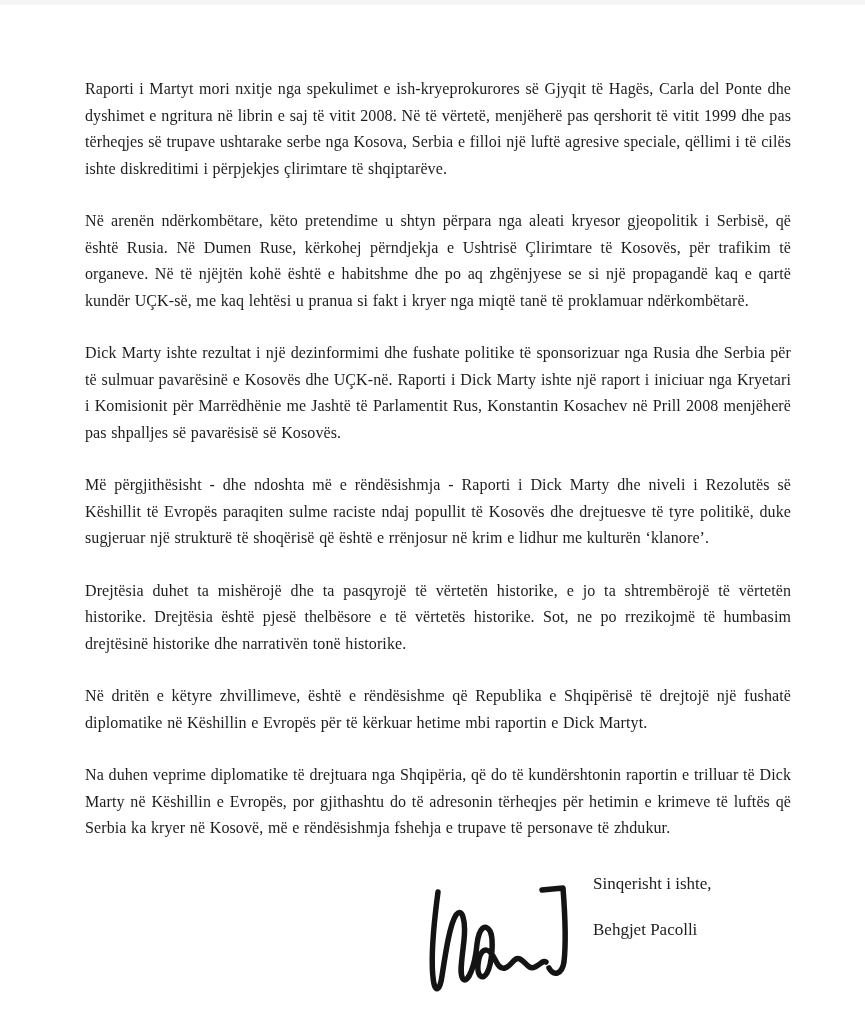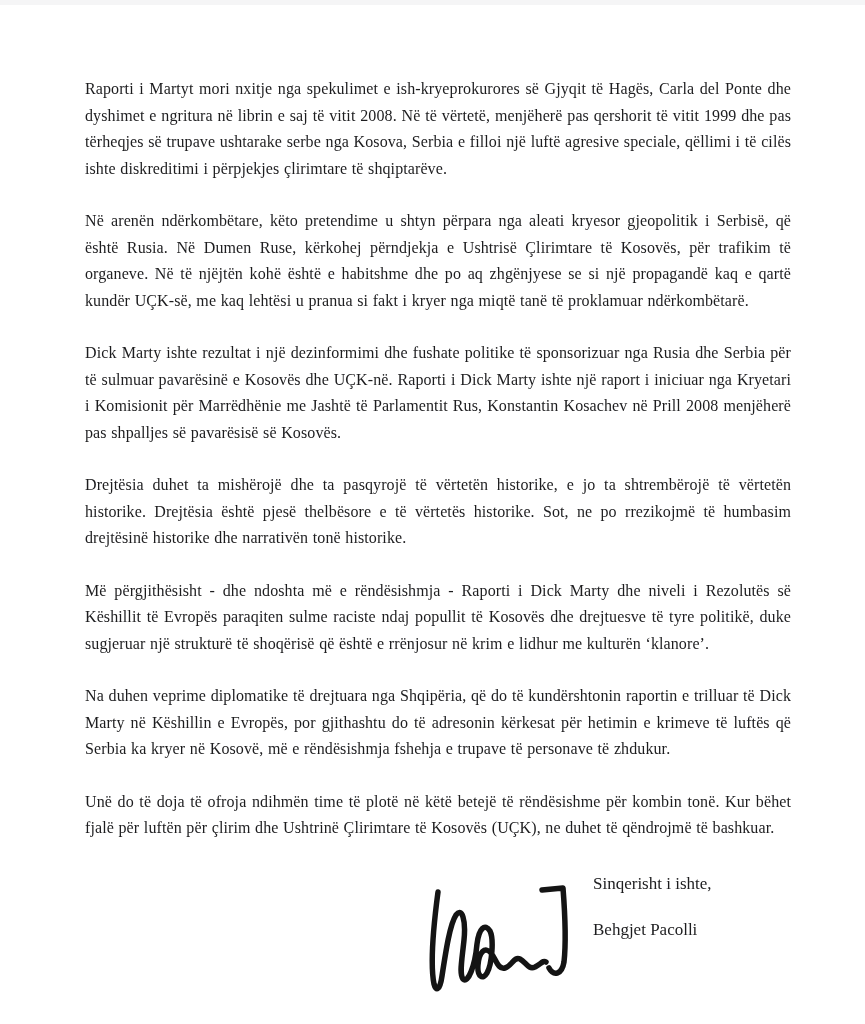--- a/index.html
+++ b/index.html
@@ -80,24 +80,24 @@
 <body>
 
 <div class="scan-edge"></div>
 
 <div class="page">
 
   <div class="letter-body">
     <p>Raporti i Martyt mori nxitje nga spekulimet e ish-kryeprokurores së Gjyqit të Hagës, Carla del Ponte dhe dyshimet e ngritura në librin e saj të vitit 2008. Në të vërtetë, menjëherë pas qershorit të vitit 1999 dhe pas tërheqjes së trupave ushtarake serbe nga Kosova, Serbia e filloi një luftë agresive speciale, qëllimi i të cilës ishte diskreditimi i përpjekjes çlirimtare të shqiptarëve.</p>
     <p>Në arenën ndërkombëtare, këto pretendime u shtyn përpara nga aleati kryesor gjeopolitik i Serbisë, që është Rusia. Në Dumen Ruse, kërkohej përndjekja e Ushtrisë Çlirimtare të Kosovës, për trafikim të organeve. Në të njëjtën kohë është e habitshme dhe po aq zhgënjyese se si një propagandë kaq e qartë kundër UÇK-së, me kaq lehtësi u pranua si fakt i kryer nga miqtë tanë të proklamuar ndërkombëtarë.</p>
     <p>Dick Marty ishte rezultat i një dezinformimi dhe fushate politike të sponsorizuar nga Rusia dhe Serbia për të sulmuar pavarësinë e Kosovës dhe UÇK-në. Raporti i Dick Marty ishte një raport i iniciuar nga Kryetari i Komisionit për Marrëdhënie me Jashtë të Parlamentit Rus, Konstantin Kosachev në Prill 2008 menjëherë pas shpalljes së pavarësisë së Kosovës.</p>
+    <p>Më përgjithësisht - dhe ndoshta më e rëndësishmja - Raporti i Dick Marty dhe niveli i Rezolutës së Këshillit të Evropës paraqiten sulme raciste ndaj popullit të Kosovës dhe drejtuesve të tyre politikë, duke sugjeruar një strukturë të shoqërisë që është e rrënjosur në krim e lidhur me kulturën ‘klanore’.</p>
     <p>Drejtësia duhet ta mishërojë dhe ta pasqyrojë të vërtetën historike, e jo ta shtrembërojë të vërtetën historike. Drejtësia është pjesë thelbësore e të vërtetës historike. Sot, ne po rrezikojmë të humbasim drejtësinë historike dhe narrativën tonë historike.</p>
-    <p>Më përgjithësisht - dhe ndoshta më e rëndësishmja - Raporti i Dick Marty dhe niveli i Rezolutës së Këshillit të Evropës paraqiten sulme raciste ndaj popullit të Kosovës dhe drejtuesve të tyre politikë, duke sugjeruar një strukturë të shoqërisë që është e rrënjosur në krim e lidhur me kulturën ‘klanore’.</p>
-    <p>Na duhen veprime diplomatike të drejtuara nga Shqipëria, që do të kundërshtonin raportin e trilluar të Dick Marty në Këshillin e Evropës, por gjithashtu do të adresonin kërkesat për hetimin e krimeve të luftës që Serbia ka kryer në Kosovë, më e rëndësishmja fshehja e trupave të personave të zhdukur.</p>
-    <p>Unë do të doja të ofroja ndihmën time të plotë në këtë betejë të rëndësishme për kombin tonë. Kur bëhet fjalë për luftën për çlirim dhe Ushtrinë Çlirimtare të Kosovës (UÇK), ne duhet të qëndrojmë të bashkuar.</p>
+    <p>Në dritën e këtyre zhvillimeve, është e rëndësishme që Republika e Shqipërisë të drejtojë një fushatë diplomatike në Këshillin e Evropës për të kërkuar hetime mbi raportin e Dick Martyt.</p>
+    <p>Na duhen veprime diplomatike të drejtuara nga Shqipëria, që do të kundërshtonin raportin e trilluar të Dick Marty në Këshillin e Evropës, por gjithashtu do të adresonin tërheqjes për hetimin e krimeve të luftës që Serbia ka kryer në Kosovë, më e rëndësishmja fshehja e trupave të personave të zhdukur.</p>
   </div>
 
   <div class="closing-block">
     <div class="signature-wrap">
       <svg viewBox="0 0 150 120" fill="none" stroke="#141414" stroke-linecap="round" stroke-linejoin="round">
         <path stroke-width="5.5" d="M 13,14 C 9,44 5,86 9,106 C 11,114 15,112 17,98 C 21,72 25,46 31,37 C 37,29 41,42 39,62 C 37,82 34,96 38,101 C 43,106 50,88 52,66 C 54,50 60,45 65,53 C 69,61 67,86 62,95 C 58,102 52,99 53,87 C 54,74 60,68 66,75 C 71,81 73,92 80,90 C 87,88 89,78 95,81 C 101,84 103,92 110,89 C 116,86 118,82 121,84"></path>
         <path stroke-width="5.5" d="M 117,12 L 138,10 C 140,36 141,66 139,84 C 137,96 129,99 124,90"></path>
       </svg>
     </div>
     <div class="closing-text">

